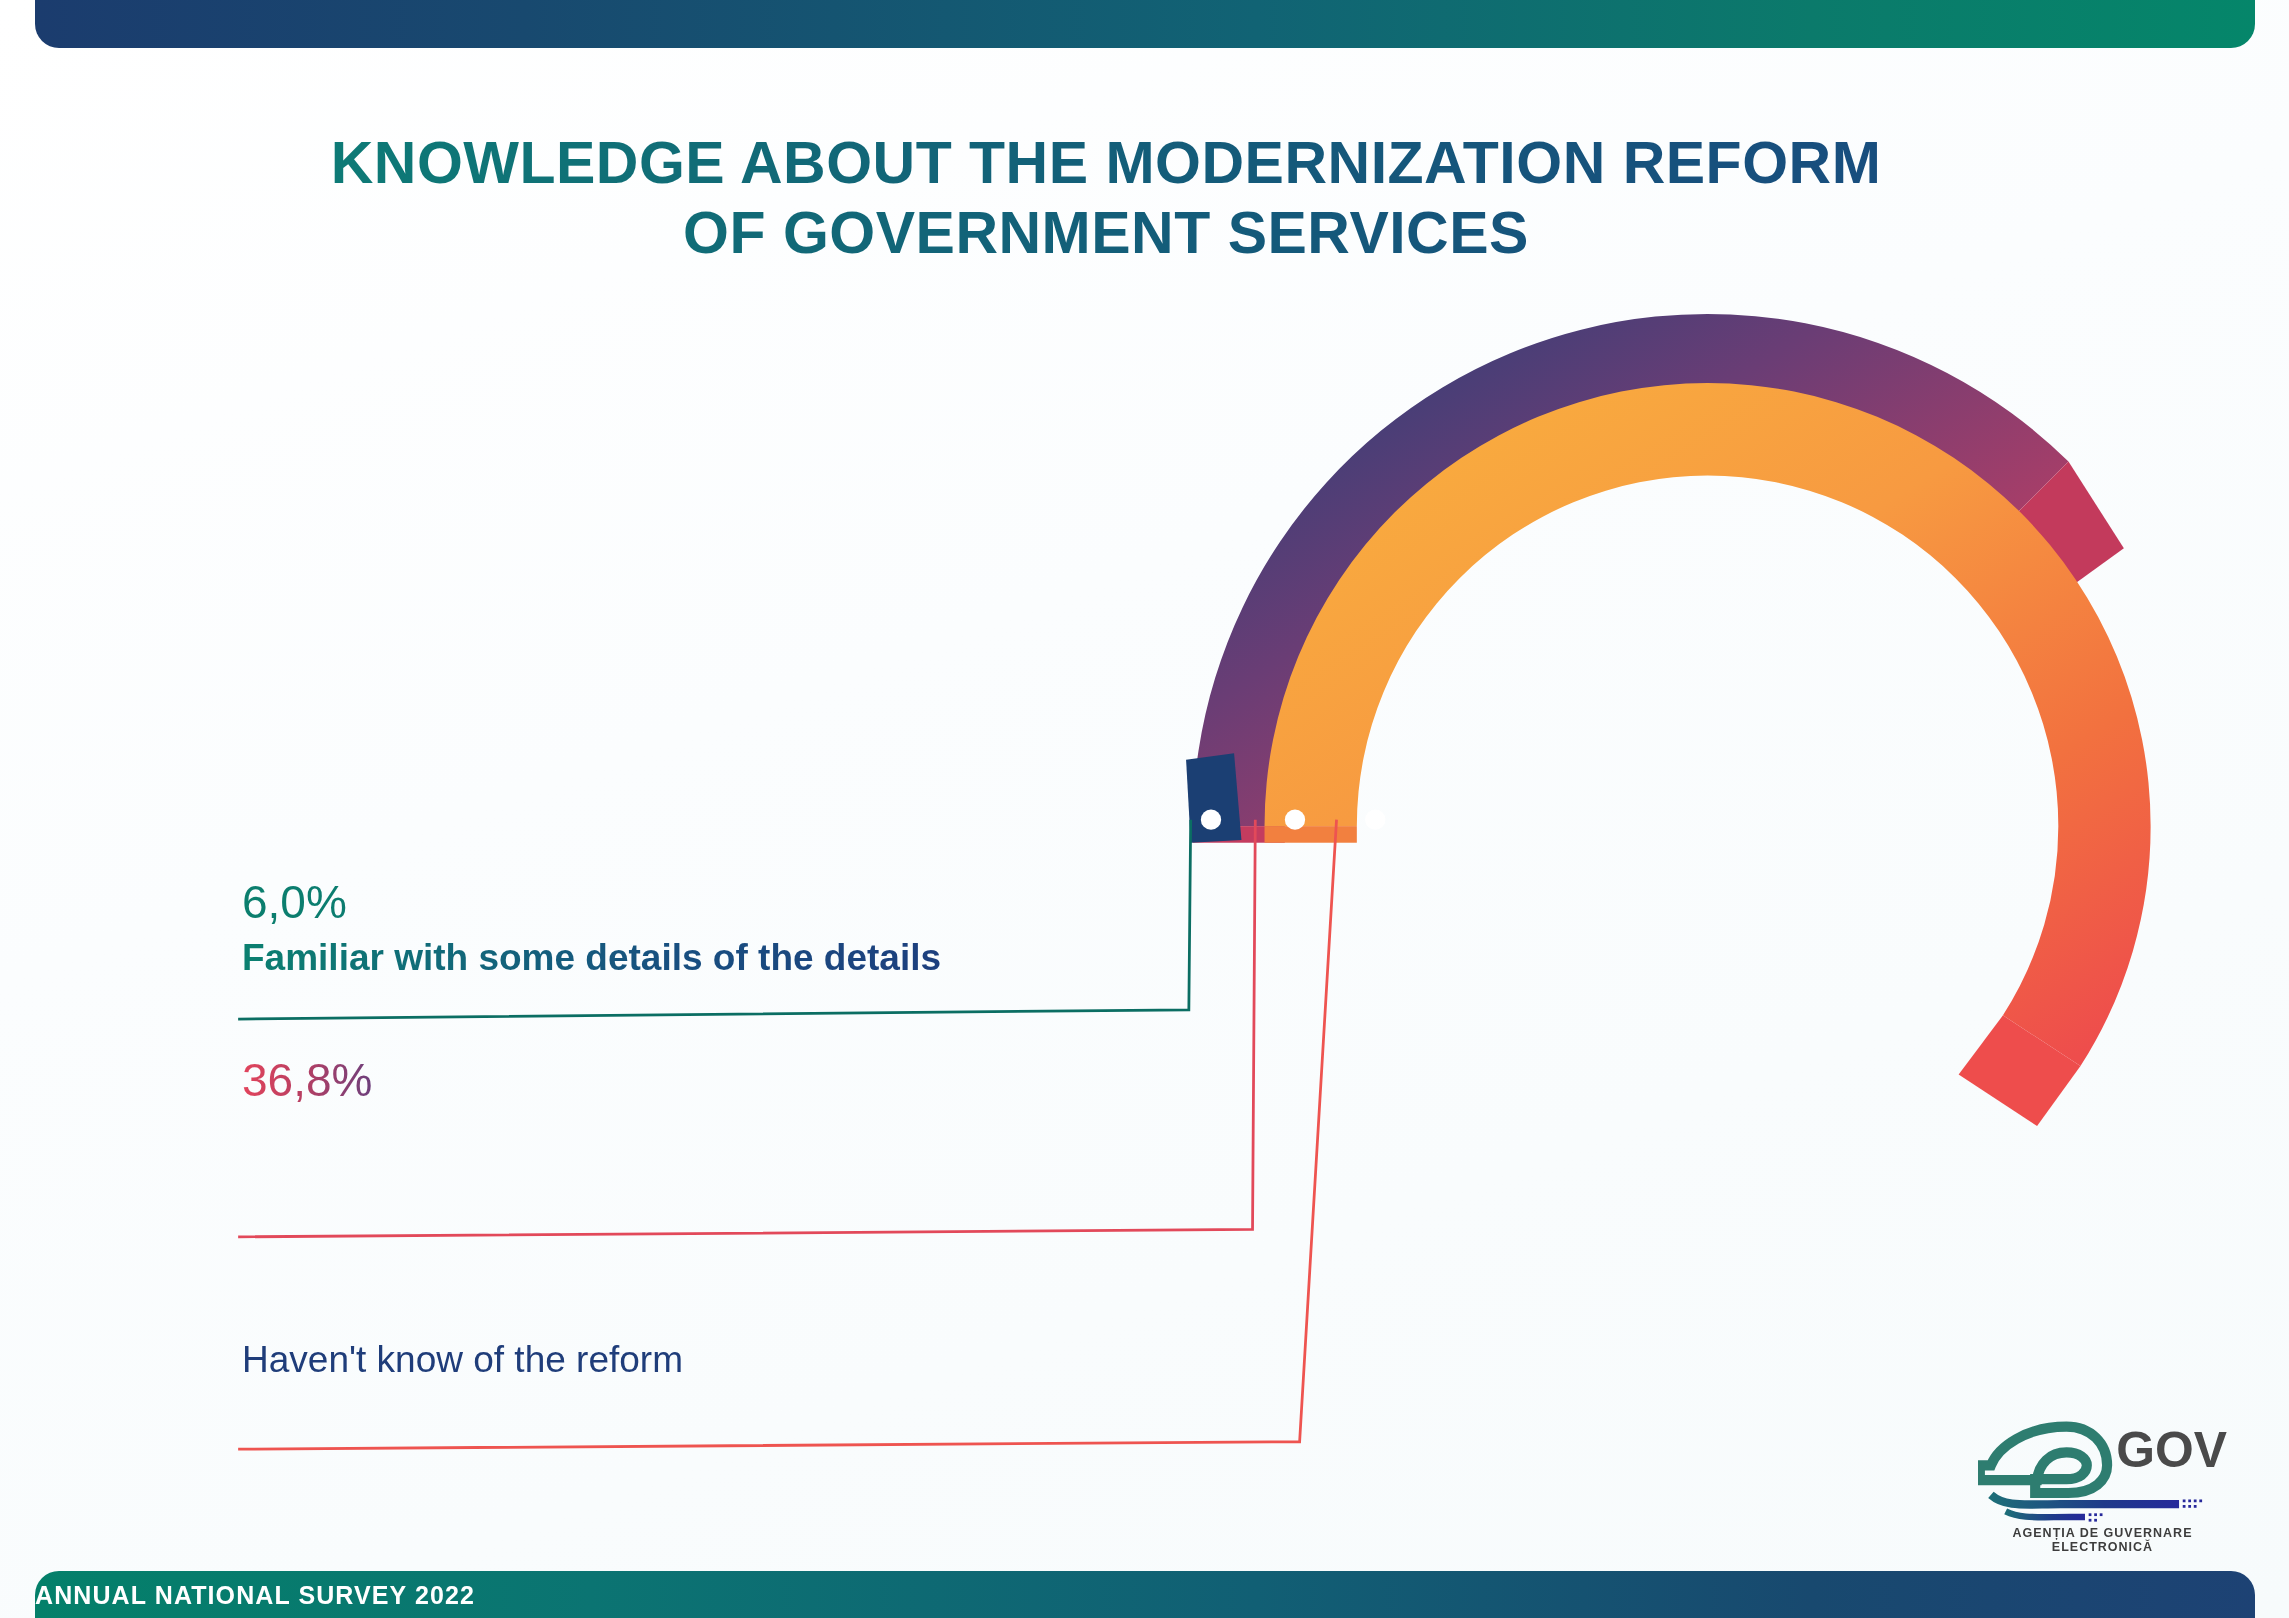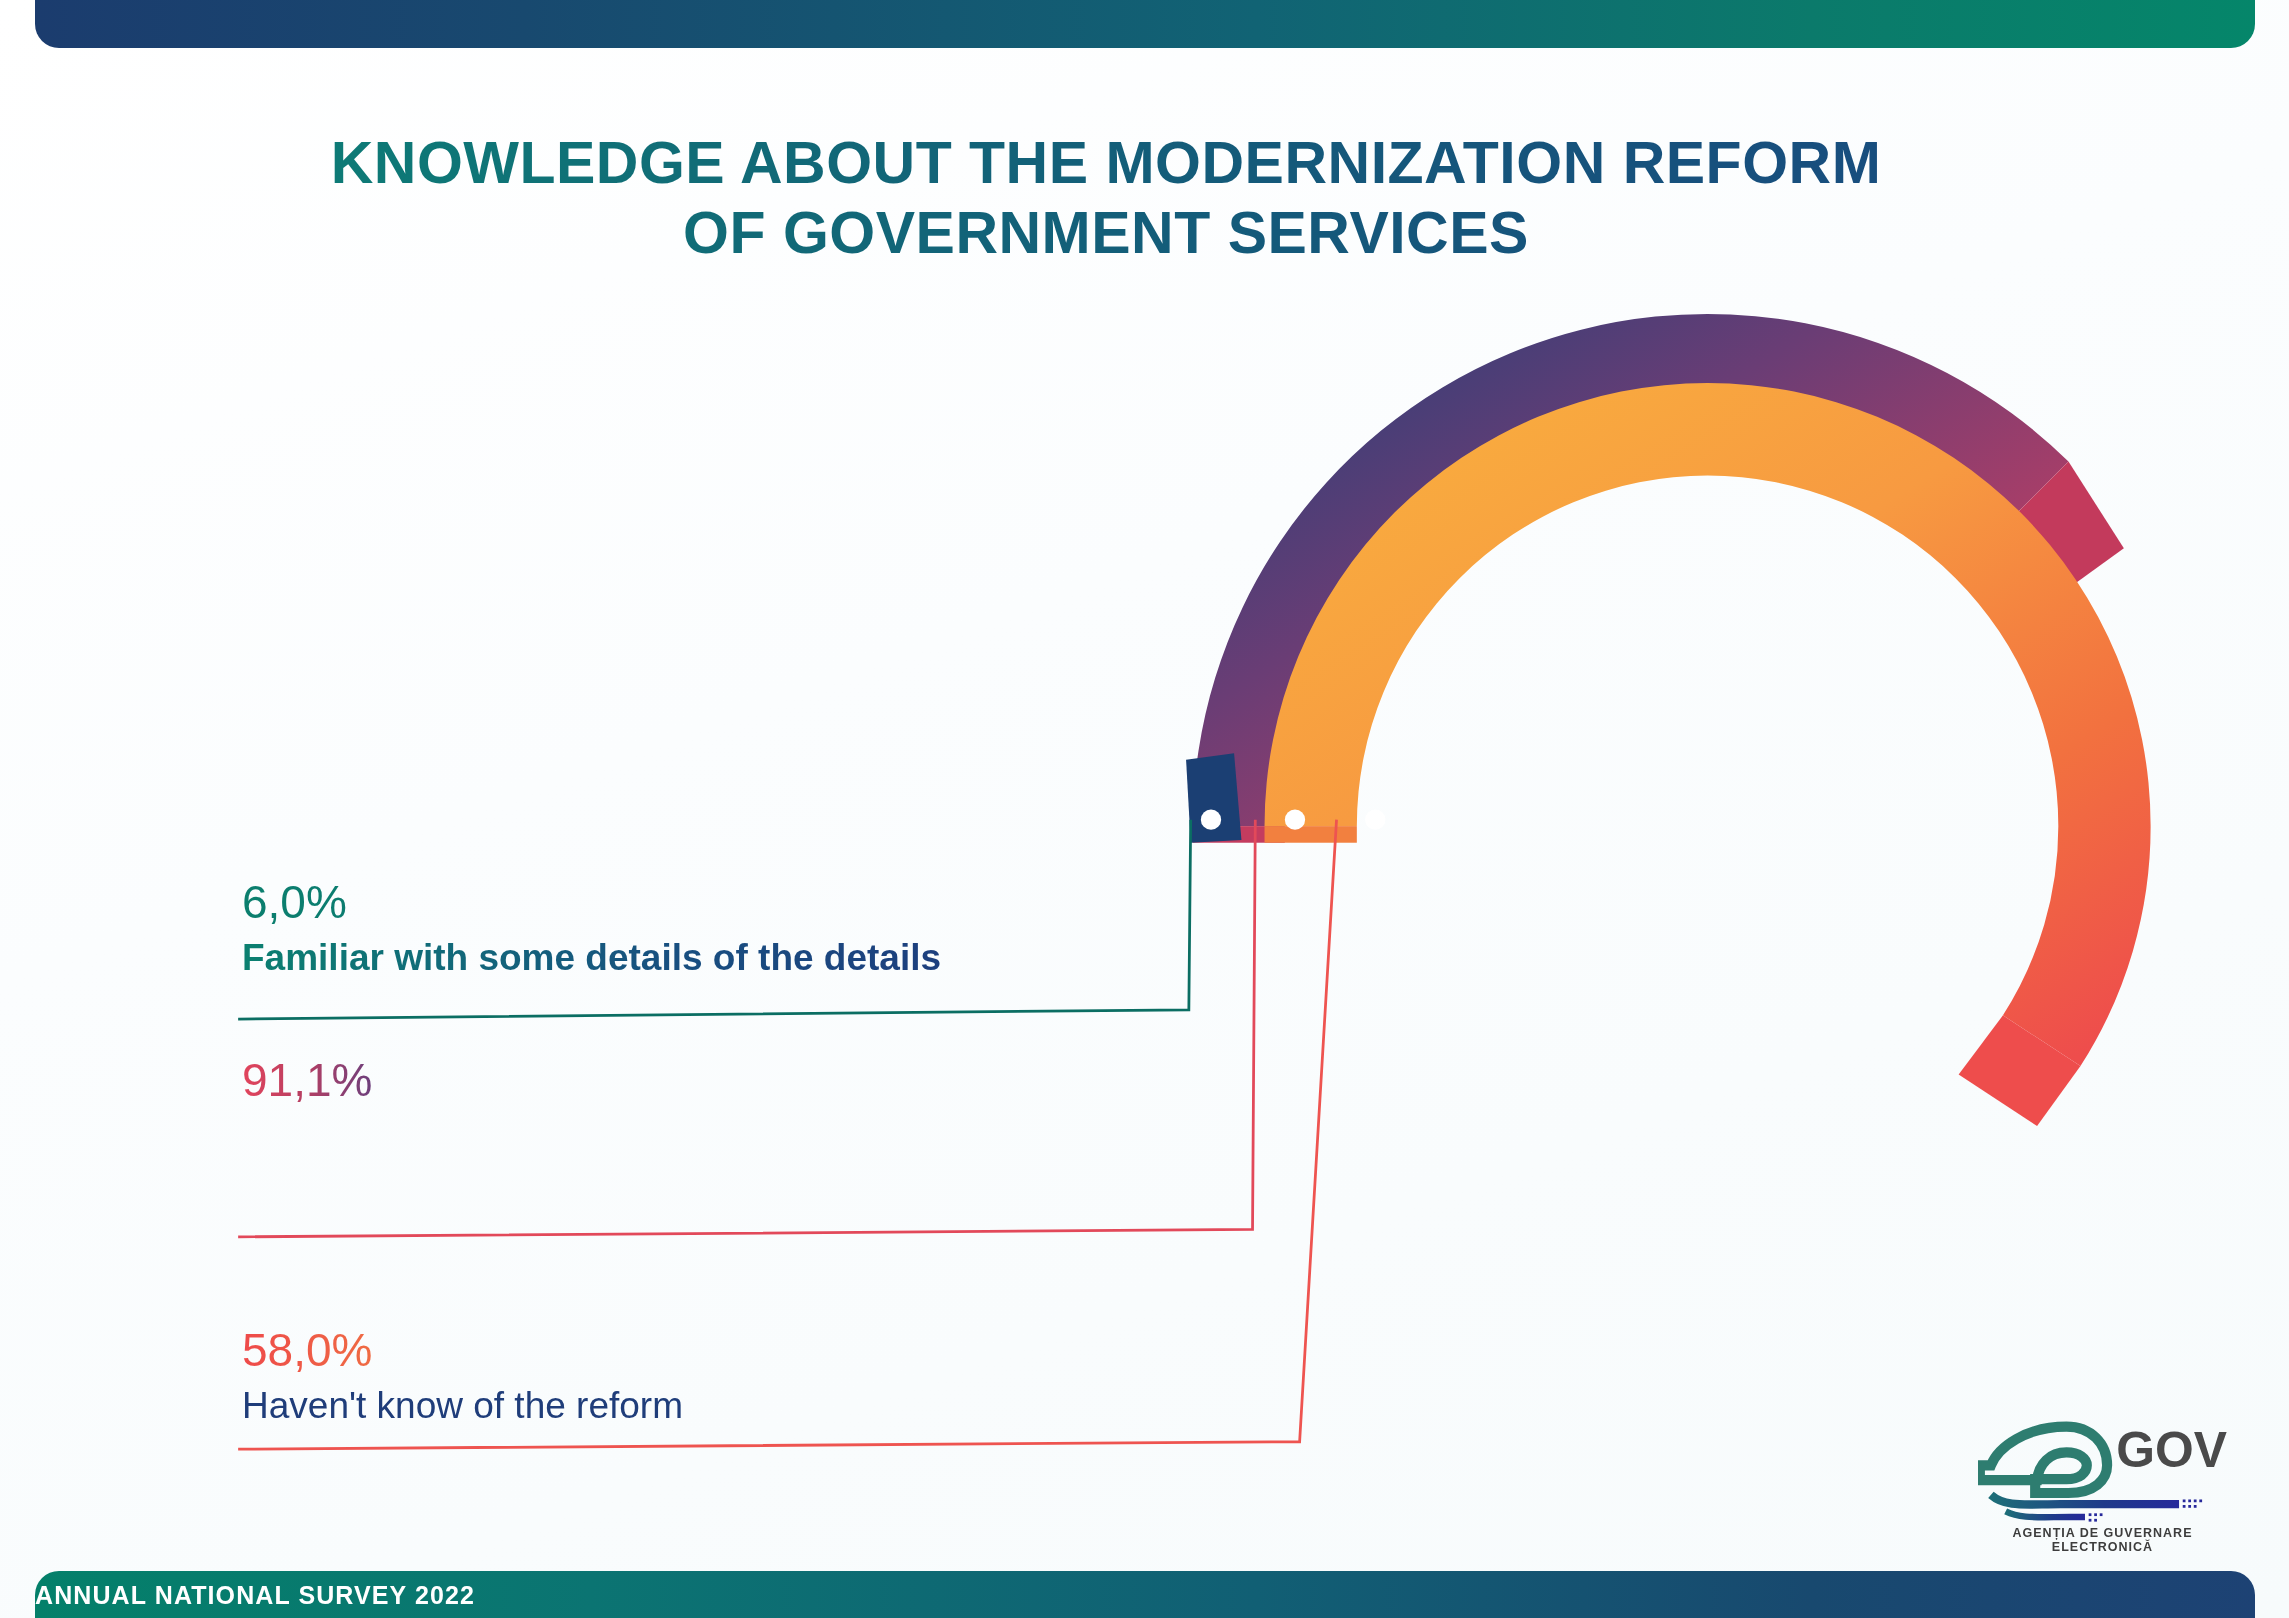--- a/index.html
+++ b/index.html
@@ -148,25 +148,24 @@
 
     <path d="M 258 1570 L 1408 1562 L 1448 888" fill="none" stroke="#ee5450" stroke-width="3"></path>
   </svg>
 
   <div class="legend-item" style="left:242px;top:879px;">
     <div class="pct g1">6,0%</div>
     <div class="lbl g1 bold">Familiar with some details of the details</div>
   </div>
 
   <div class="legend-item" style="left:242px;top:1057px;">
-    <div class="pct g2">91,1%</div>
+    <div class="pct g2">36,8%</div>
   </div>
 
   <div class="legend-item" style="left:242px;top:1327px;">
-    <div class="pct g3">58,0%</div>
     <div class="lbl">Haven't know of the reform</div>
   </div>
 
   <svg class="logo" viewBox="0 0 270 130" xmlns="http://www.w3.org/2000/svg">
     <defs>
       <linearGradient id="ribbon" x1="0" y1="0" x2="1" y2="0">
         <stop offset="0%" stop-color="#1d6e78"></stop>
         <stop offset="60%" stop-color="#1f3a8a"></stop>
         <stop offset="100%" stop-color="#26299b"></stop>
       </linearGradient>

